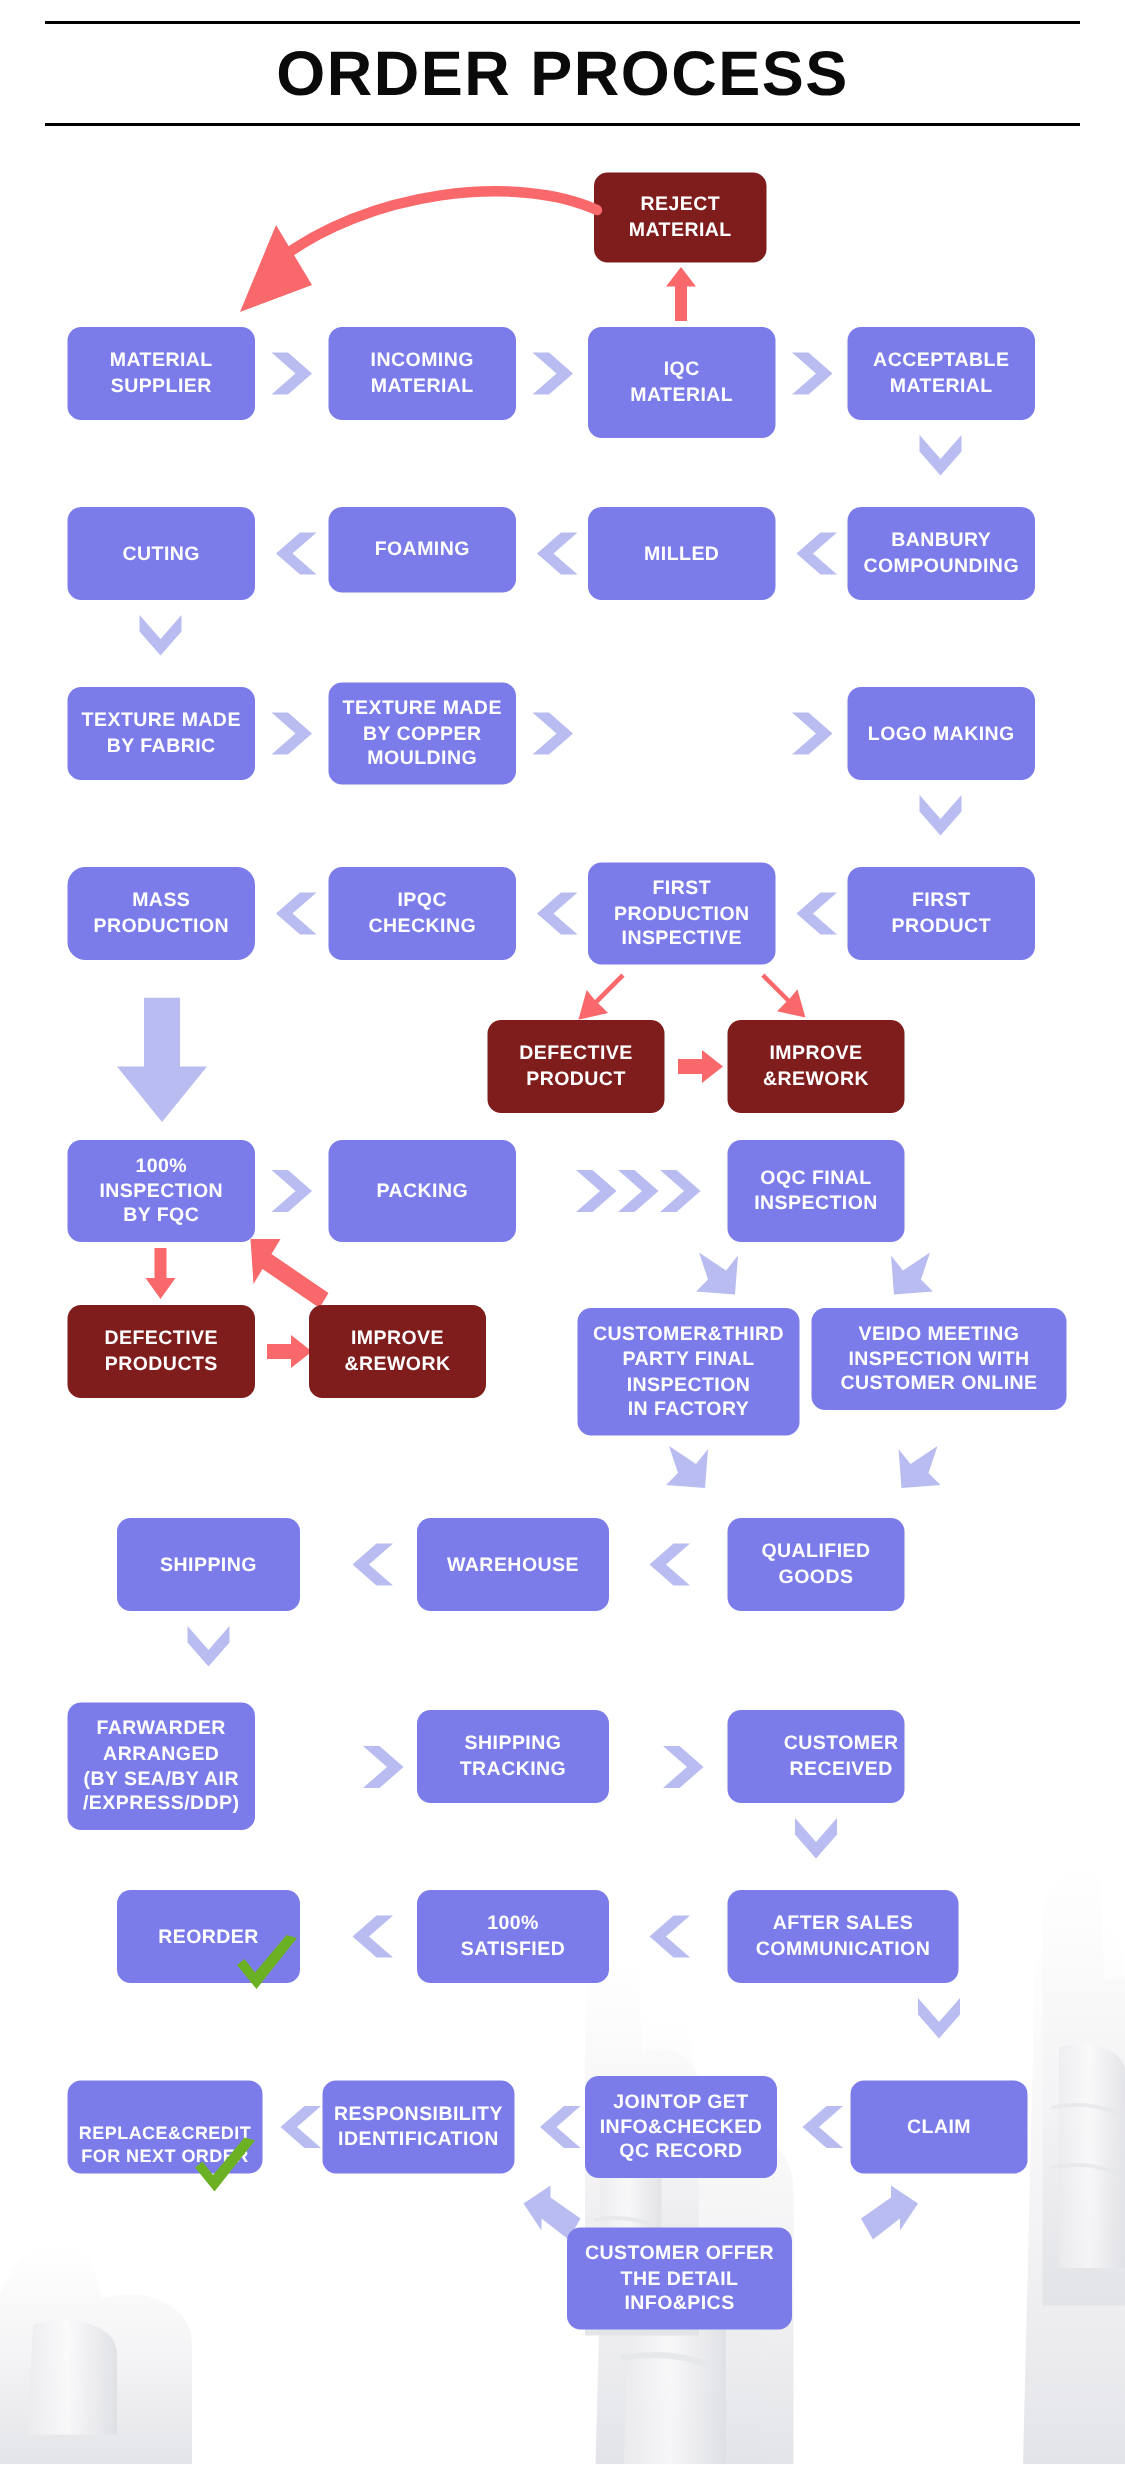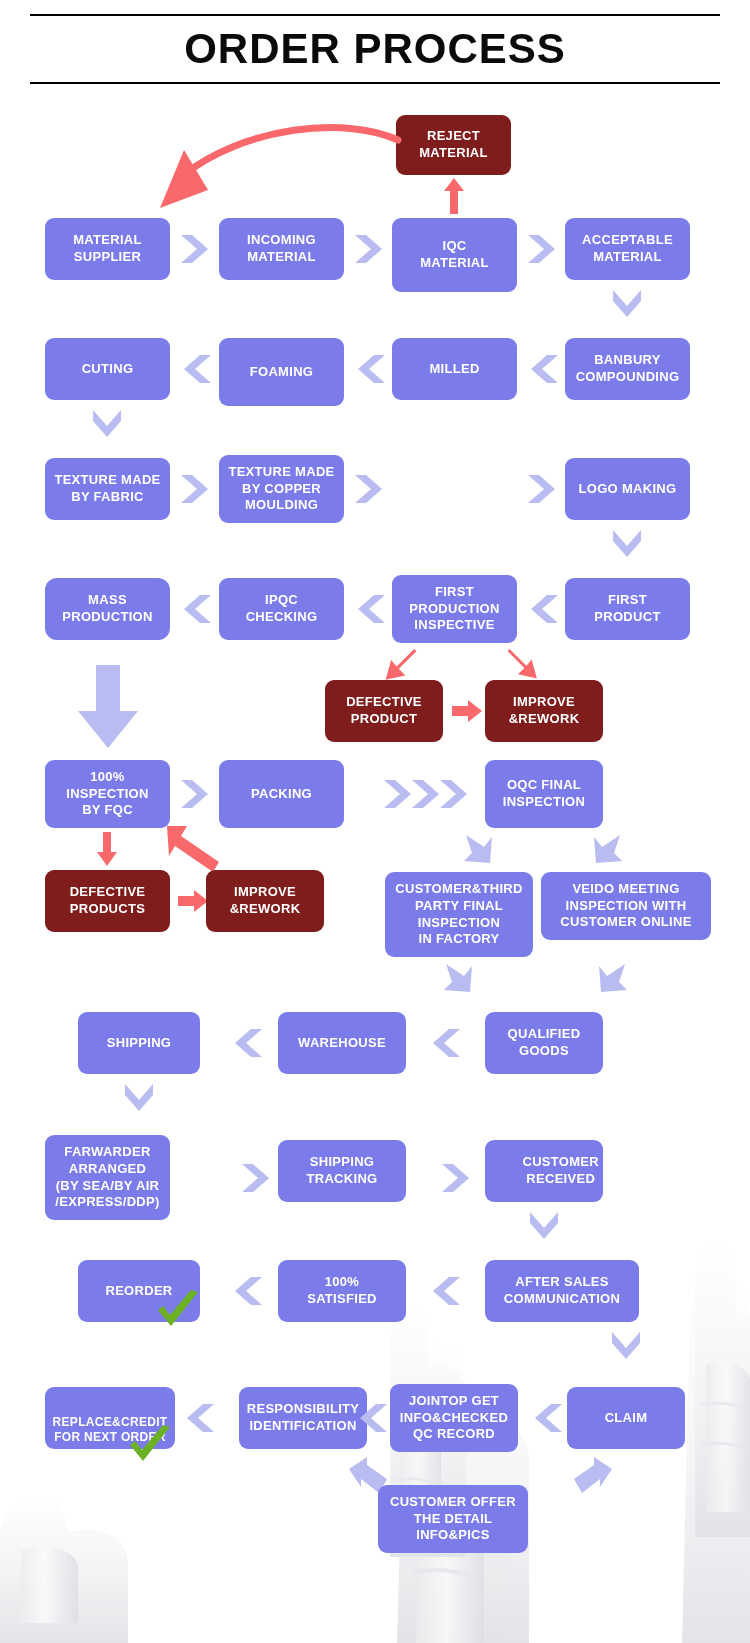--- a/index.html
+++ b/index.html
@@ -190,21 +190,21 @@
   </div>
 
   <div class="box purple" style="left:45px;top:338px;width:125px;height:62px;font-size:13px;">
     <span class="txt">CUTING</span>
   </div>
   <div class="chev" style="left:179px;top:353px;">
     <svg width="34" height="32" viewBox="0 0 34 32">
         <path d="M32 2 L16 16 L32 30 L21 30 L5 16 L21 2 Z" fill="#b9bcf0"></path>
       </svg>
   </div>
-  <div class="box purple" style="left:219px;top:338px;width:125px;height:68px;font-size:13px;">
+  <div class="box purple" style="left:219px;top:338px;width:125px;height:57px;font-size:13px;">
     <span class="txt">FOAMING</span>
   </div>
   <div class="chev" style="left:353px;top:353px;">
     <svg width="34" height="32" viewBox="0 0 34 32">
         <path d="M32 2 L16 16 L32 30 L21 30 L5 16 L21 2 Z" fill="#b9bcf0"></path>
       </svg>
   </div>
   <div class="box purple" style="left:392px;top:338px;width:125px;height:62px;font-size:13px;">
     <span class="txt">MILLED</span>
   </div>
@@ -512,21 +512,21 @@
   <div class="check" style="left:127px;top:1425px;width:46px;height:42px;">
     <svg width="46" height="42" viewBox="0 0 46 42">
       <path d="M3 20 L16 36 L43 2 L36 0 L15 25 L8 16 Z" fill="#6cb024"></path>
     </svg>
   </div>
   <div class="chev" style="left:182px;top:1402px;">
     <svg width="34" height="32" viewBox="0 0 34 32">
         <path d="M32 2 L16 16 L32 30 L21 30 L5 16 L21 2 Z" fill="#b9bcf0"></path>
       </svg>
   </div>
-  <div class="box purple" style="left:215px;top:1387px;width:128px;height:62px;font-size:13px;margin-left:24px;">
+  <div class="box purple" style="left:215px;top:1387px;width:128px;height:62px;font-size:13px;">
     <span class="txt">RESPONSIBILITY
 IDENTIFICATION</span>
   </div>
   <div class="chev" style="left:355px;top:1402px;">
     <svg width="34" height="32" viewBox="0 0 34 32">
         <path d="M32 2 L16 16 L32 30 L21 30 L5 16 L21 2 Z" fill="#b9bcf0"></path>
       </svg>
   </div>
   <div class="box purple" style="left:390px;top:1384px;width:128px;height:68px;font-size:13px;">
     <span class="txt">JOINTOP GET

